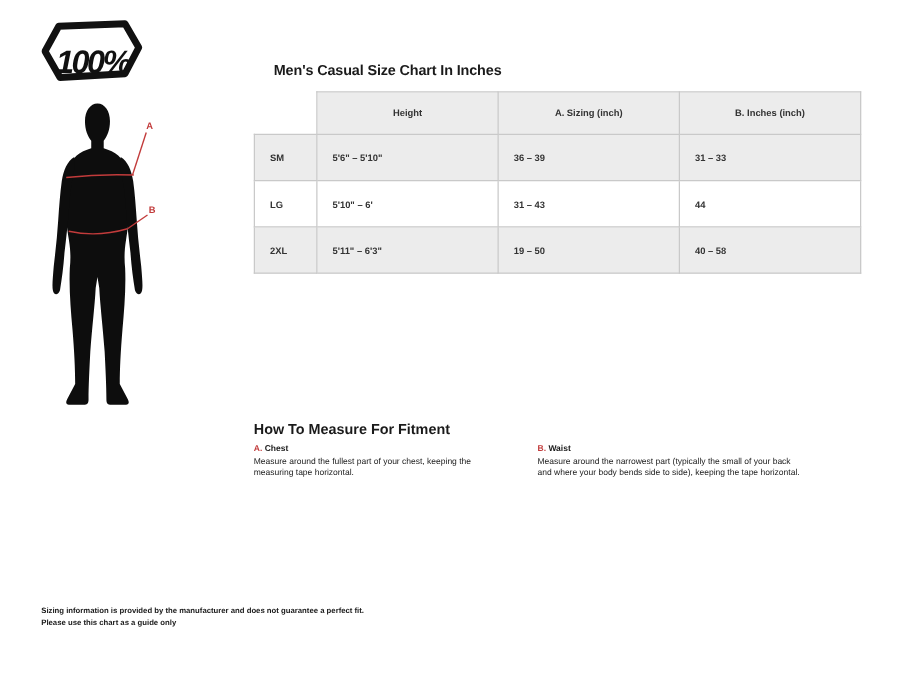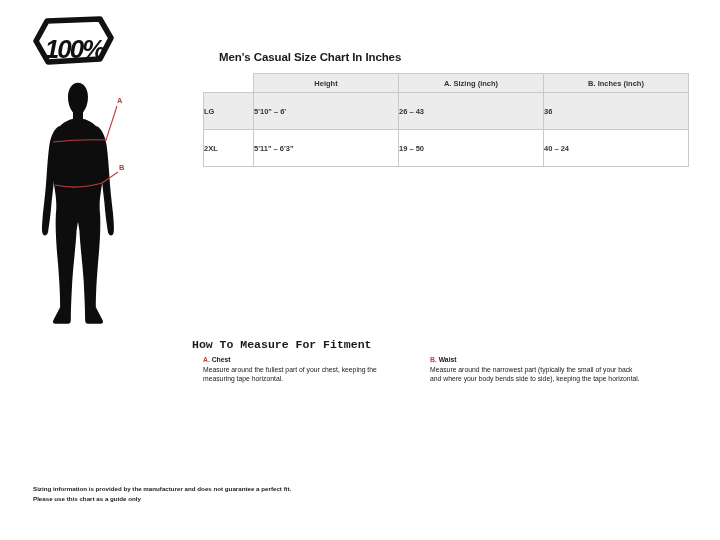--- a/index.html
+++ b/index.html
@@ -27,32 +27,32 @@
   }
 
   
   table.size-table {
     position:absolute; left:203px; top:73px; width:485px;
     border-collapse:collapse; table-layout:fixed;
     font-size:7.5px; font-weight:bold; color:#333333;
   }
   table.size-table th, table.size-table td {
     border:1px solid var(--table-border);
-    vertical-align:middle; padding:0;
+    vertical-align:middle; padding:12px;
   }
   table.size-table thead tr { height:19px; }
   table.size-table thead th { background:var(--table-stripe); font-weight:bold; }
   table.size-table th.corner { border:none; background:transparent; }
   table.size-table tbody tr { height:37px; }
   table.size-table tbody tr:nth-child(odd)  { background:var(--table-stripe); }
   table.size-table tbody tr:nth-child(even) { background:#ffffff; }
 
   
   .measure-heading {
-    left:192px; top:338px; font-size:11.5px; font-weight:bold; color:#1a1a1a;font-family:Liberation Mono, monospace;
+    left:203px; top:338px; font-size:11.5px; font-weight:bold; color:#1a1a1a;
   }
   .measure-col { top:356px; }
   .measure-col.a { left:203px; width:190px; }
   .measure-col.b { left:430px; width:214px; }
   .measure-label { font-size:6.8px; font-weight:bold; color:#1a1a1a; }
   .measure-key   { color:var(--accent-red); }
   .measure-text  {
     font-size:6.8px; line-height:9.3px; color:#1a1a1a; margin-top:2px;
   }
 
@@ -118,30 +118,36 @@
   <thead>
     <tr>
       <th class="corner"></th>
       <th>Height</th>
       <th>A. Sizing (inch)</th>
       <th>B. Inches (inch)</th>
     </tr>
   </thead>
   <tbody>
     <tr>
+      <td>SM</td>
+      <td>5'6" – 5'10"</td>
+      <td>36 – 39</td>
+      <td>31 – 33</td>
+    </tr>
+    <tr>
       <td>LG</td>
       <td>5'10" – 6'</td>
-      <td>26 – 43</td>
-      <td>36</td>
+      <td>31 – 43</td>
+      <td>44</td>
     </tr>
     <tr>
       <td>2XL</td>
       <td>5'11" – 6'3"</td>
       <td>19 – 50</td>
-      <td>40 – 24</td>
+      <td>40 – 58</td>
     </tr>
   </tbody>
 </table>
 
 <div class="abs measure-heading">How To Measure For Fitment</div>
 
 <div class="abs measure-col a">
   <div class="measure-label">
     <span class="measure-key">A.</span>
     <span>Chest</span>

